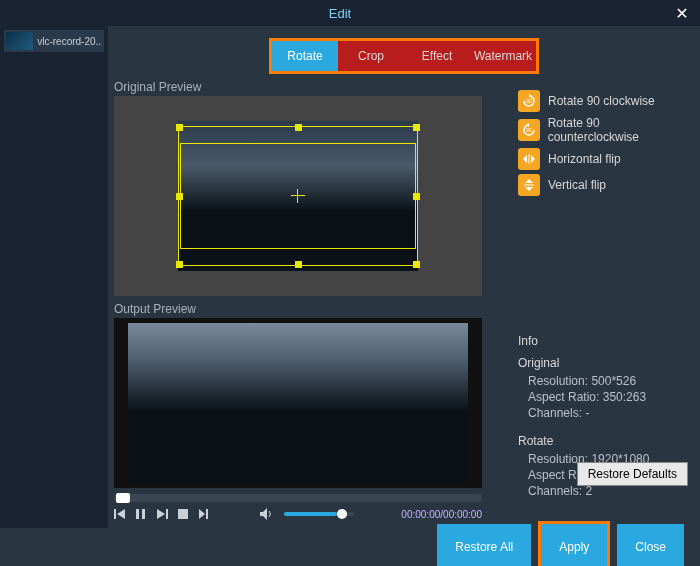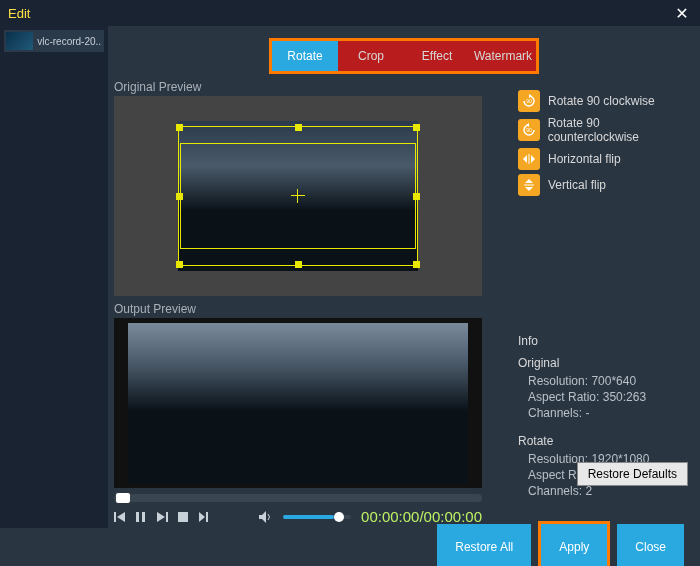--- a/index.html
+++ b/index.html
@@ -1,18 +1,18 @@
 <!DOCTYPE html>
 <html><head>
 <meta charset="utf-8">
 <style>
 * { margin: 0; padding: 0; box-sizing: border-box; font-family: -apple-system, sans-serif; }
 body { width: 700px; height: 566px; background: #1a2332; color: #c8d0d8; font-size: 12px; overflow: hidden; }
 .titlebar { height: 26px; display: flex; align-items: center; padding: 0 8px; background: #1a2332; }
-.titlebar-title { flex: 1; font-size: 13px; color: #fde047; }
+.titlebar-title { flex: 1; font-size: 13px; color: #7dd3fc; text-align: center; }
 .close-btn { width: 20px; height: 20px; display: flex; align-items: center; justify-content: center; cursor: pointer; color: #fff; font-size: 16px; }
 .sidebar { position: absolute; left: 0; top: 26px; width: 108px; bottom: 38px; background: #1a2332; }
 .clip-thumb { display: flex; align-items: center; gap: 4px; background: #2a3a4a; height: 22px; margin: 4px; padding: 2px; }
 .clip-thumb-img { width: 28px; height: 18px; background: linear-gradient(135deg,#0a304a,#205a7a); }
 .clip-thumb-label { font-size: 10px; color: #c8d0d8; white-space: nowrap; overflow: hidden; }
 .main { position: absolute; left: 108px; right: 0; top: 26px; bottom: 38px; background: #2a3542; }
 .tabs-wrap { display: flex; justify-content: center; padding-top: 12px; }
 .tabs { display: flex; border: 3px solid #ff7a00; }
 .tab { width: 66px; height: 30px; display: flex; align-items: center; justify-content: center; font-size: 12px; color: #d8d8d8; cursor: pointer; background: #b91c1c; }
 .tab.active { background: #2aa8e0; color: #fff; }
@@ -27,21 +27,21 @@
 .crop-cross:after { top: 6px; left: 0; width: 14px; height: 1px; }
 .output-area { margin: 0 6px; background: #111; height: 170px; display: flex; align-items: center; justify-content: center; }
 .output-frame { width: 340px; height: 160px; background: linear-gradient(180deg,#7a8a9a 0%,#4a5a6a 25%,#0a1218 55%,#0a1218 100%); }
 .progress-row { margin: 6px 6px 0; height: 8px; background: #3a4552; border-radius: 4px; position: relative; }
 .progress-thumb { position: absolute; left: 2px; top: -1px; width: 14px; height: 10px; background: #fff; border-radius: 2px; }
 .controls-row { display: flex; align-items: center; gap: 10px; padding: 6px 6px 0; }
 .pc { color: #c8d0d8; cursor: pointer; display: inline-flex; }
 .volume-track { width: 70px; height: 4px; background: #3a4552; position: relative; border-radius: 2px; }
 .volume-fill { position: absolute; left: 0; top: 0; height: 4px; width: 75%; background: #2aa8e0; border-radius: 2px; }
 .volume-thumb { position: absolute; left: 75%; top: -3px; width: 10px; height: 10px; background: #fff; border-radius: 50%; }
-.time-display { margin-left: auto; font-size: 15px; color: #bef264; }
+.time-display { margin-left: auto; font-size: 10px; color: #c4b5fd; }
 .right-panel { position: absolute; right: 0; top: 60px; width: 190px; }
 .rotate-option { display: flex; align-items: center; gap: 8px; margin: 4px 8px; cursor: pointer; }
 .rotate-icon { width: 22px; height: 22px; background: #f5a623; border-radius: 3px; display: flex; align-items: center; justify-content: center; }
 .rotate-label { font-size: 12px; color: #d8d8d8; }
 .info-block { position: absolute; right: 0; top: 300px; width: 190px; padding: 0 8px; font-size: 12px; color: #b8c0c8; }
 .info-block .hd { color: #d8d8d8; margin: 8px 0 4px; }
 .info-block .row { margin-left: 10px; margin-bottom: 2px; }
 .restore-defaults { position: absolute; right: 12px; bottom: 42px; background: #e8e8e8; color: #000; padding: 4px 10px; font-size: 12px; cursor: pointer; border: 1px solid #888; }
 .footer { position: absolute; left: 0; right: 0; bottom: 0; height: 38px; background: #2a3542; display: flex; align-items: center; justify-content: flex-end; gap: 10px; padding: 0 16px; }
 .btn { background: #2aa8e0; color: #fff; padding: 16px 18px; font-size: 12px; cursor: pointer; border: none; }
@@ -184,21 +184,21 @@
             <line x1="2" y1="7" x2="12" y2="7" stroke="#fff"></line>
           </svg>
         </div>
       <div class="rotate-label">Vertical flip</div>
     </div>
   </div>
 
   <div class="info-block">
     <div class="hd">Info</div>
     <div class="hd">Original</div>
-    <div class="row"><span>Resolution:</span> <span>700*640</span></div>
+    <div class="row"><span>Resolution:</span> <span>500*526</span></div>
     <div class="row"><span>Aspect Ratio:</span> <span>350:263</span></div>
     <div class="row"><span>Channels:</span> <span>-</span></div>
     <div class="hd" style="margin-top:14px;">Rotate</div>
     <div class="row"><span>Resolution:</span> <span>1920*1080</span></div>
     <div class="row"><span>Aspect Ratio:</span> <span>16:9</span></div>
     <div class="row"><span>Channels:</span> <span>2</span></div>
   </div>
 
   <div class="restore-defaults">Restore Defaults</div>
 </div>

